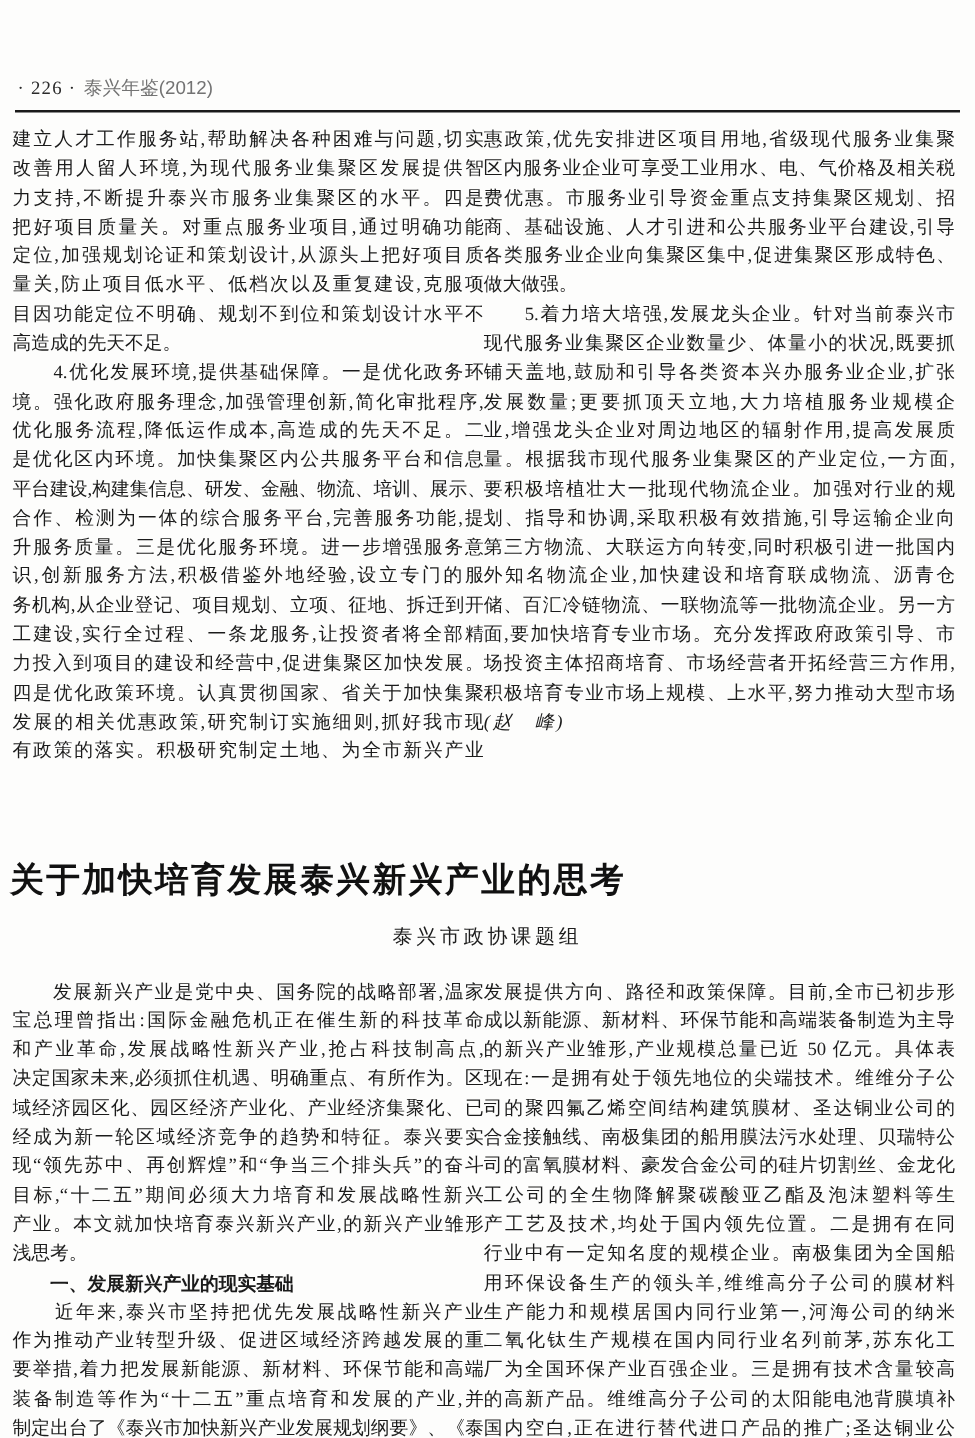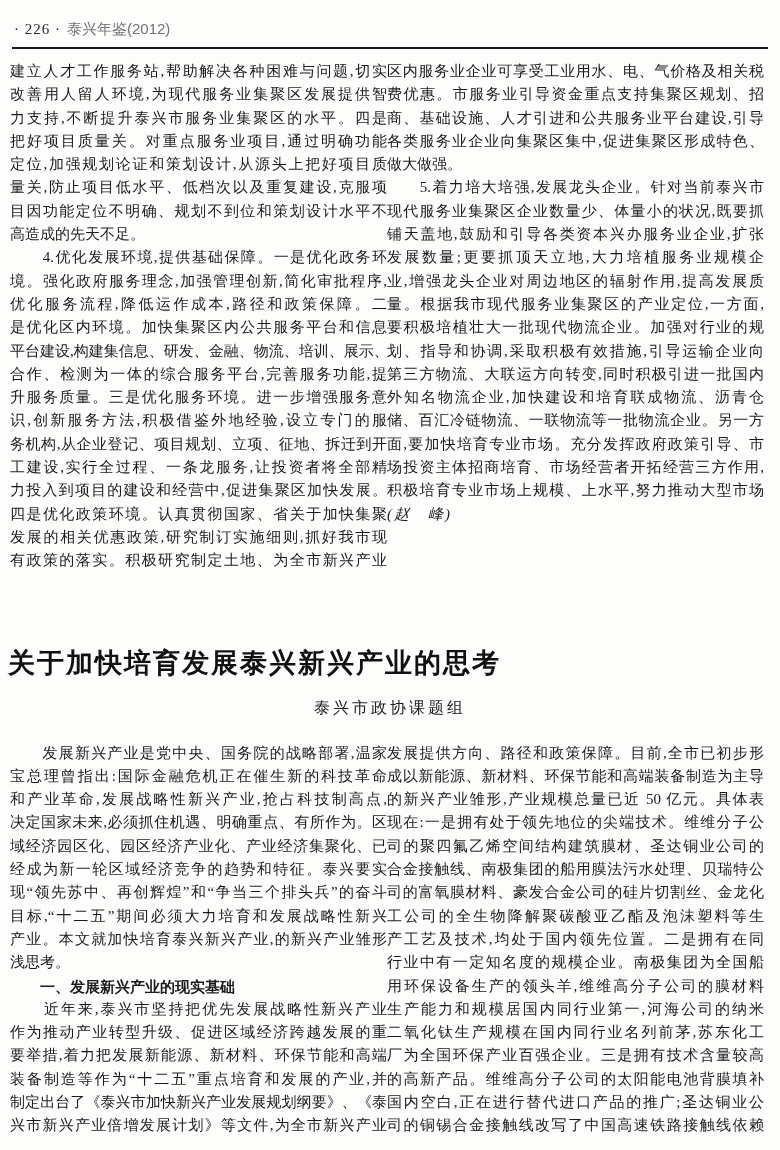--- a/index.html
+++ b/index.html
@@ -3,21 +3,21 @@
 <meta charset="utf-8">
 <style>
   html,body{margin:0;padding:0;}
   body{
     width:780px;height:1150px;background:#fdfdfc;color:#1b1b1b;
     font-family:"Liberation Serif","DejaVu Serif",serif;
     overflow:hidden;
   }
   .page{width:780px;height:1150px;box-sizing:border-box;padding:20px 8px 0;}
   
-  .runhead{display:flex;align-items:baseline;gap:6px;padding:0 6px;height:22px;}
+  .runhead{display:flex;align-items:baseline;gap:6px;padding:0 6px;height:22px;margin-top:41px;}
   .pageno{font-size:15px;letter-spacing:1px;color:#2a2a2a;}
   .bookname{font-family:"Liberation Sans","DejaVu Sans",sans-serif;font-size:15px;color:#737373;}
   .rule{border:none;border-top:2px solid #1a1a1a;margin:5px 4px 0;}
   
   .two-col{display:flex;padding:0 2px;}
   .col{width:377px;box-sizing:border-box;}
   .top-cols{margin-top:11px;}
   .bottom-cols{margin-top:23px;}
   .tline{
     font-size:15px;line-height:23.3px;height:23.3px;
@@ -54,34 +54,35 @@
         <div class="tline">建立人才工作服务站,帮助解决各种困难与问题,切实</div>
         <div class="tline">改善用人留人环境,为现代服务业集聚区发展提供智</div>
         <div class="tline">力支持,不断提升泰兴市服务业集聚区的水平。四是</div>
         <div class="tline">把好项目质量关。对重点服务业项目,通过明确功能</div>
         <div class="tline">定位,加强规划论证和策划设计,从源头上把好项目质</div>
         <div class="tline">量关,防止项目低水平、低档次以及重复建设,克服项</div>
         <div class="tline">目因功能定位不明确、规划不到位和策划设计水平不</div>
         <div class="tline nj">高造成的先天不足。</div>
         <div class="tline">　　4.优化发展环境,提供基础保障。一是优化政务环</div>
         <div class="tline">境。强化政府服务理念,加强管理创新,简化审批程序,</div>
-        <div class="tline">优化服务流程,降低运作成本,路径和政策保障。二</div>
+        <div class="tline">优化服务流程,降低运作成本,高造成的先天不足。二</div>
         <div class="tline">是优化区内环境。加快集聚区内公共服务平台和信息</div>
         <div class="tline">平台建设,构建集信息、研发、金融、物流、培训、展示、</div>
         <div class="tline">合作、检测为一体的综合服务平台,完善服务功能,提</div>
         <div class="tline">升服务质量。三是优化服务环境。进一步增强服务意</div>
         <div class="tline">识,创新服务方法,积极借鉴外地经验,设立专门的服</div>
         <div class="tline">务机构,从企业登记、项目规划、立项、征地、拆迁到开</div>
         <div class="tline">工建设,实行全过程、一条龙服务,让投资者将全部精</div>
         <div class="tline">力投入到项目的建设和经营中,促进集聚区加快发展。</div>
         <div class="tline">四是优化政策环境。认真贯彻国家、省关于加快集聚</div>
         <div class="tline">发展的相关优惠政策,研究制订实施细则,抓好我市现</div>
         <div class="tline">有政策的落实。积极研究制定土地、为全市新兴产业</div>
       </div>
     <div class="col">
+        <div class="tline">惠政策,优先安排进区项目用地,省级现代服务业集聚</div>
         <div class="tline">区内服务业企业可享受工业用水、电、气价格及相关税</div>
         <div class="tline">费优惠。市服务业引导资金重点支持集聚区规划、招</div>
         <div class="tline">商、基础设施、人才引进和公共服务业平台建设,引导</div>
         <div class="tline">各类服务业企业向集聚区集中,促进集聚区形成特色、</div>
         <div class="tline nj">做大做强。</div>
         <div class="tline">　　5.着力培大培强,发展龙头企业。针对当前泰兴市</div>
         <div class="tline">现代服务业集聚区企业数量少、体量小的状况,既要抓</div>
         <div class="tline">铺天盖地,鼓励和引导各类资本兴办服务业企业,扩张</div>
         <div class="tline">发展数量;更要抓顶天立地,大力培植服务业规模企</div>
         <div class="tline">业,增强龙头企业对周边地区的辐射作用,提高发展质</div>

